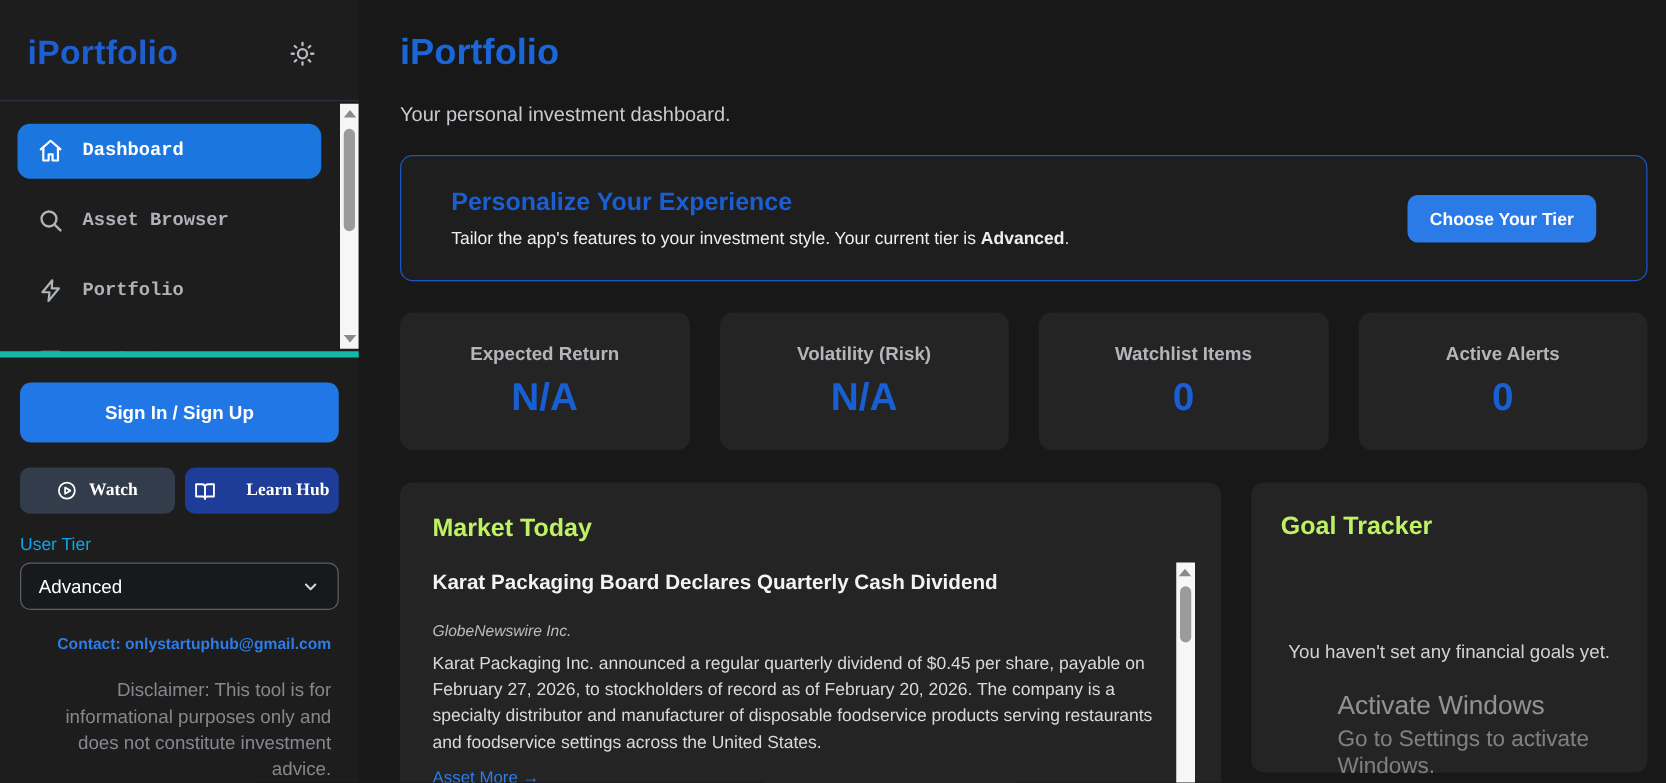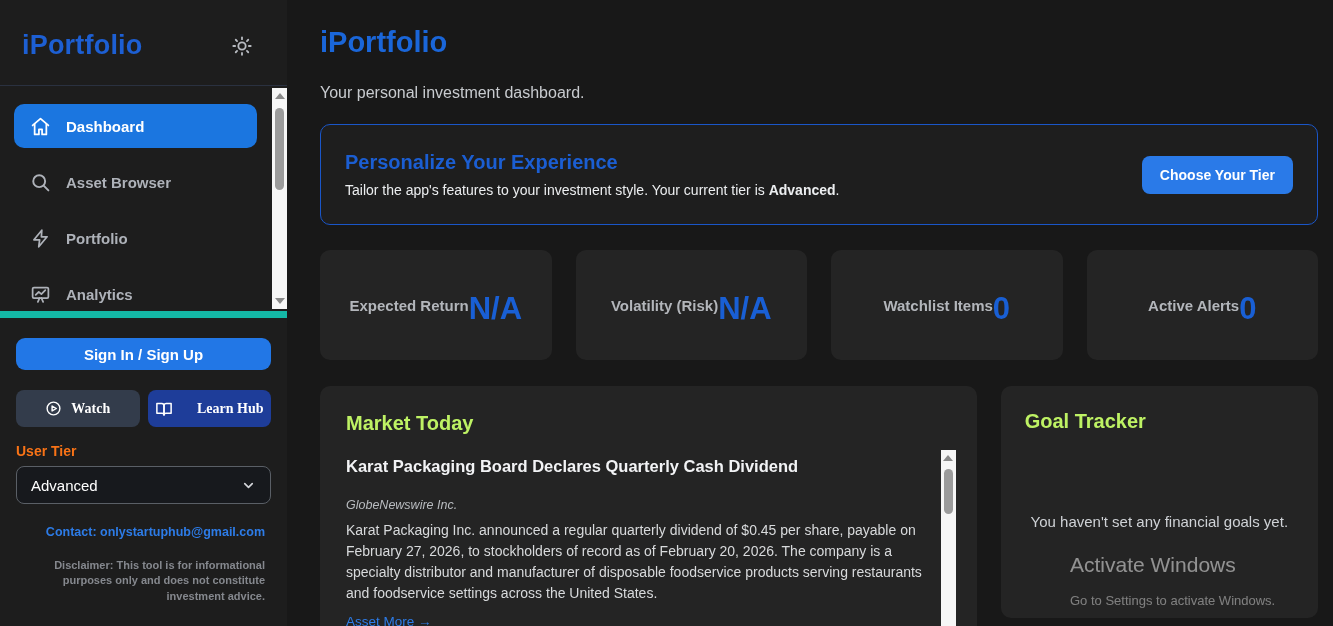--- a/index.html
+++ b/index.html
@@ -18,22 +18,22 @@
   }
   .side-header {
     display:flex; align-items:center; justify-content:space-between;
     padding:26px 34px 20px 22px; height:86px;
     border-bottom:1px solid #2a3140;
   }
   .brand { color:#1d5fd3; font-size:27px; font-weight:bold; letter-spacing:.2px; }
   .theme-toggle { color:#b7bac0; cursor:pointer; }
 
   .nav-area {
-    position:relative; height:232px; border-bottom:7px solid #14b8a6;
-    padding:18px 30px 10px 14px; overflow:hidden;
+    position:relative; height:232px; border-bottom:5px solid #14b8a6;
+    padding:18px 30px 10px 14px; overflow:hidden;font-family:Liberation Mono, monospace;
   }
   .nav-item {
     display:flex; align-items:center; gap:15px;
     height:44px; padding:0 16px; margin-bottom:12px;
     border-radius:10px; color:#aeb2b9; font-size:15px; font-weight:bold;
     cursor:pointer;
   }
   .nav-item.active { background:#1b76e0; color:#ffffff; }
   .nav-icon { flex:0 0 auto; }
 
@@ -46,67 +46,67 @@
   .wscroll .arrow-up   { top:5px;   border-bottom:6px solid #8a8a8a; }
   .wscroll .arrow-down { bottom:5px; border-top:6px solid #8a8a8a; }
   .wscroll .thumb {
     position:absolute; left:3px; width:9px; background:#9b9b9b; border-radius:6px;
   }
   .nav-scroll { right:0; top:2px; bottom:2px; }
   .nav-scroll .thumb { top:20px; height:82px; }
 
   .side-actions { padding:20px 16px 0 16px; }
   .signin-btn {
-    width:100%; height:32px; border:none; border-radius:9px;
+    width:100%; height:48px; border:none; border-radius:9px;
     background:#2277e6; color:#fff; font-size:15px; font-weight:bold;
     font-family:inherit; cursor:pointer;
   }
   .mini-btn-row { display:flex; gap:8px; margin-top:20px; }
   .mini-btn {
     flex:1; height:37px; border:none; border-radius:8px;
     display:flex; align-items:center; justify-content:center; gap:9px;
     color:#fff; font-size:14px; font-weight:bold; font-family:Liberation Serif, serif; cursor:pointer;
   }
   .watch-btn { background:#333c4b; }
   .learn-btn { background:#1e3d99;gap:24px; }
 
-  .tier-label { margin:16px 0 7px 0; font-size:14px; font-weight:bold; color:#f97316; }
+  .tier-label { margin:16px 0 7px 0; font-size:14px; font-weight:normal; color:#0ea5e9; }
   .tier-select {
     display:flex; align-items:center; justify-content:space-between;
     height:38px; padding:0 14px; border:1px solid #5a5f66; border-radius:8px;
     background:#17191d; color:#ffffff; font-size:15px; cursor:pointer;
   }
   .tier-select .chev { color:#d4d6da; }
 
   .side-footer { margin-top:18px; text-align:right; padding:0 22px; }
   .contact-link { color:#2d7ce8; font-size:12.5px; font-weight:bold; text-decoration:none; cursor:pointer; }
-  .disclaimer { margin-top:18px; color:#85888e; font-size:11px; line-height:1.4;font-weight:bold; }
+  .disclaimer { margin-top:18px; color:#85888e; font-size:15px; line-height:1.4; }
 
   
   .main { position:absolute; left:287px; top:0; width:1046px; height:626px; padding:26px 15px 0 33px; }
   .page-title { color:#1a66d9; font-size:29px; font-weight:bold; }
   .page-subtitle { margin-top:25px; color:#c8cbcf; font-size:16px; }
 
   .tier-banner {
     margin-top:22px; height:101px; border:1.5px solid #1a56c8; border-radius:10px;
     background:#1e1e1e; display:flex; align-items:center; justify-content:space-between;
-    padding:0 24px;
+    padding:0 40px;
   }
   .tier-banner h2 { color:#1b5ed2; font-size:20px; font-weight:bold; }
   .tier-banner p { margin-top:8px; color:#eceef0; font-size:14px; }
   .tier-banner p b { font-weight:bold; }
   .choose-tier-btn {
     border:none; border-radius:8px; background:#2a7ae8; color:#fff;
     font-size:14px; font-weight:bold; font-family:inherit; padding:11px 18px; cursor:pointer;
   }
 
   .stats-row { margin-top:25px; display:grid; grid-template-columns:repeat(4,1fr); gap:24px; }
   .stat-card {
     height:110px; background:#242424; border-radius:10px;
-    display:flex; flex-direction:row; align-items:center; justify-content:center;
+    display:flex; flex-direction:column; align-items:center; justify-content:center;
   }
   .stat-label { color:#b3b6bb; font-size:15px; font-weight:bold; }
   .stat-value { margin-top:8px; color:#195fd4; font-size:31px; font-weight:bold; }
 
   .bottom-row { margin-top:26px; display:flex; gap:24px; align-items:flex-start; }
   .panel { background:#242424; border-radius:10px; }
   .panel h2 { color:#bef264; font-size:20px; font-weight:bold; }
 
   .market-panel { position:relative; width:658px; height:420px; padding:26px 44px 20px 26px; overflow:hidden; }
   .article { margin-top:22px; }
@@ -121,21 +121,21 @@
   .goal-panel { width:318px; height:232px; padding:24px; display:flex; flex-direction:column;gap:36px; }
   .goal-empty { margin-top:44px; text-align:center; color:#cfd2d6; font-size:15px; }
   .goal-btn-wrap { text-align:center; margin-top:14px; }
   .add-goal-btn {
     border:none; border-radius:8px; background:#8693a5; color:#fff;
     font-size:16px; font-weight:bold; font-family:inherit; padding:11px 19px; cursor:pointer;
   }
 
   .watermark { position:absolute; left:1070px; top:553px; z-index:10; pointer-events:none; }
   .watermark .wm1 { color:rgba(255,255,255,0.50); font-size:21px; }
-  .watermark .wm2 { margin-top:16px; color:rgba(255,255,255,0.42); font-size:13px; }
+  .watermark .wm2 { margin-top:4px; color:rgba(255,255,255,0.42); font-size:18px; }
 </style>
 </head>
 <body>
 
 <aside class="sidebar">
 
   <div class="side-header">
     <div class="brand">iPortfolio</div>
     <div class="theme-toggle">
       <svg width="22" height="22" viewBox="0 0 24 24" fill="none" stroke="currentColor" stroke-width="2" stroke-linecap="round">

